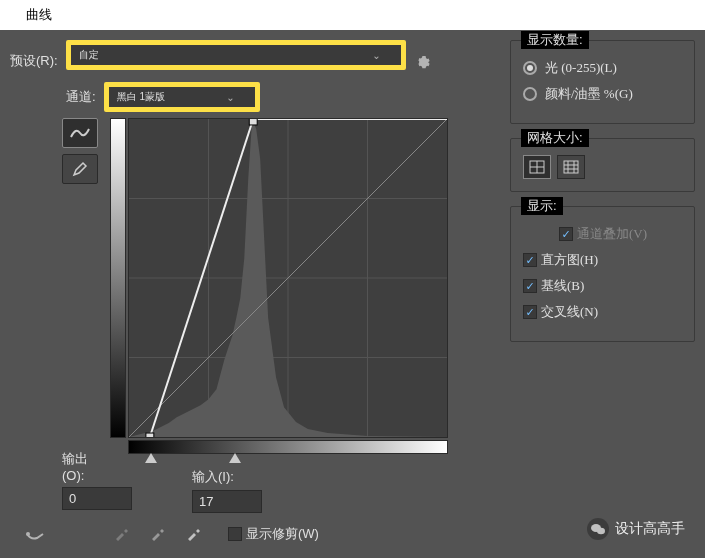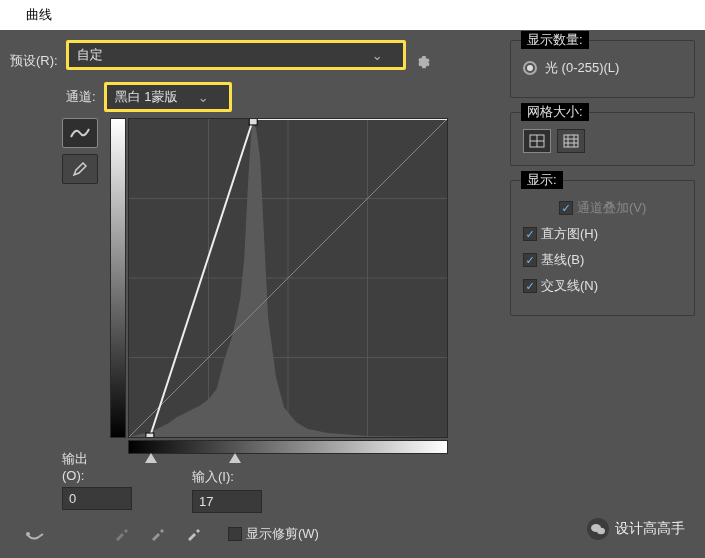--- a/index.html
+++ b/index.html
@@ -33,24 +33,24 @@
   }
   .preset-row {
     display: flex;
     align-items: flex-end;
     gap: 8px;
     margin-bottom: 12px;
   }
   .preset-row label { color: #e0e0e0; white-space: nowrap; }
   .select-dark {
     background: #3a3a3a;
-    border: 3px solid #fde047;
+    border: 5px solid #fde047;
     color: #e0e0e0;
     padding: 3px 20px 3px 8px;
-    font-size: 13px;
+    font-size: 10px;
     position: relative;
     cursor: pointer;
     border-radius: 2px;
     display: flex;
     align-items: center;
     justify-content: space-between;
   }
   .select-dark .chev { margin-left: auto; opacity: 0.7; }
   .gear-icon { width: 16px; height: 16px; opacity: 0.8; cursor: pointer; display:flex; align-items:center; justify-content:center;}
   .channel-row {
@@ -165,20 +165,21 @@
     top:-10px; left:10px;
     background:#000000;
     padding: 0 6px;
     color:#e0e0e0;
     font-size:13px;
   }
   .radio-row, .check-row {
     display:flex; align-items:center;
     margin: 8px 0;
     cursor:pointer;
+    font-family:Liberation Serif, serif;
   }
   .radio {
     width:14px; height:14px; border-radius:50%;
     border:2px solid #aaa;
     margin-right:8px;
     display:inline-flex; align-items:center; justify-content:center;
   }
   .radio.selected::after {
     content:""; width:6px;height:6px;border-radius:50%;background:#ddd;
   }
@@ -221,21 +222,21 @@
       </div>
       <div class="gear-icon">
         <svg width="16" height="16" viewBox="0 0 16 16">
             <path fill="#ccc" d="M8 5a3 3 0 100 6 3 3 0 000-6zm6.4 3l1.2-1-1-2.4-1.5.4a5 5 0 00-1.1-.9L11.6 2H8.4l-.4 1.5a5 5 0 00-1.1.9l-1.5-.4-1 2.4 1.2 1a5 5 0 000 1.4l-1.2 1 1 2.4 1.5-.4c.3.3.7.6 1.1.9l.4 1.5h3.2l.4-1.5c.4-.3.8-.6 1.1-.9l1.5.4 1-2.4-1.2-1a5 5 0 000-1.4z"></path>
           </svg>
       </div>
     </div>
 
     <div class="channel-row">
       <label>通道:</label>
-      <div class="select-dark" style="width:128px">
+      <div class="select-dark" style="width:156px">
         <span>黑白 1蒙版</span>
         <span class="chev">⌄</span>
       </div>
     </div>
 
     <div class="curve-area">
       <div class="tool-col">
         <div class="tool-btn active">
           <svg width="20" height="16" viewBox="0 0 20 16">
               <path d="M1 12 Q6 2 10 8 T19 4" stroke="#ccc" fill="none" stroke-width="2"></path>
@@ -312,20 +313,24 @@
     </div>
   </div>
 
   <div class="right-col">
     <div class="panel">
       <div class="panel-title">显示数量:</div>
       <div class="radio-row">
         <span class="radio selected"></span>
         <span>光 (0-255)(L)</span>
       </div>
+      <div class="radio-row">
+        <span class="radio"></span>
+        <span>颜料/油墨 %(G)</span>
+      </div>
     </div>
 
     <div class="panel">
       <div class="panel-title">网格大小:</div>
       <div class="grid-icons">
         <div class="grid-btn active">
           <svg width="16" height="14" viewBox="0 0 16 14">
               <rect x="1" y="1" width="14" height="12" stroke="#ccc" fill="none"></rect>
               <line x1="8" y1="1" x2="8" y2="13" stroke="#ccc"></line>
               <line x1="1" y1="7" x2="15" y2="7" stroke="#ccc"></line>

